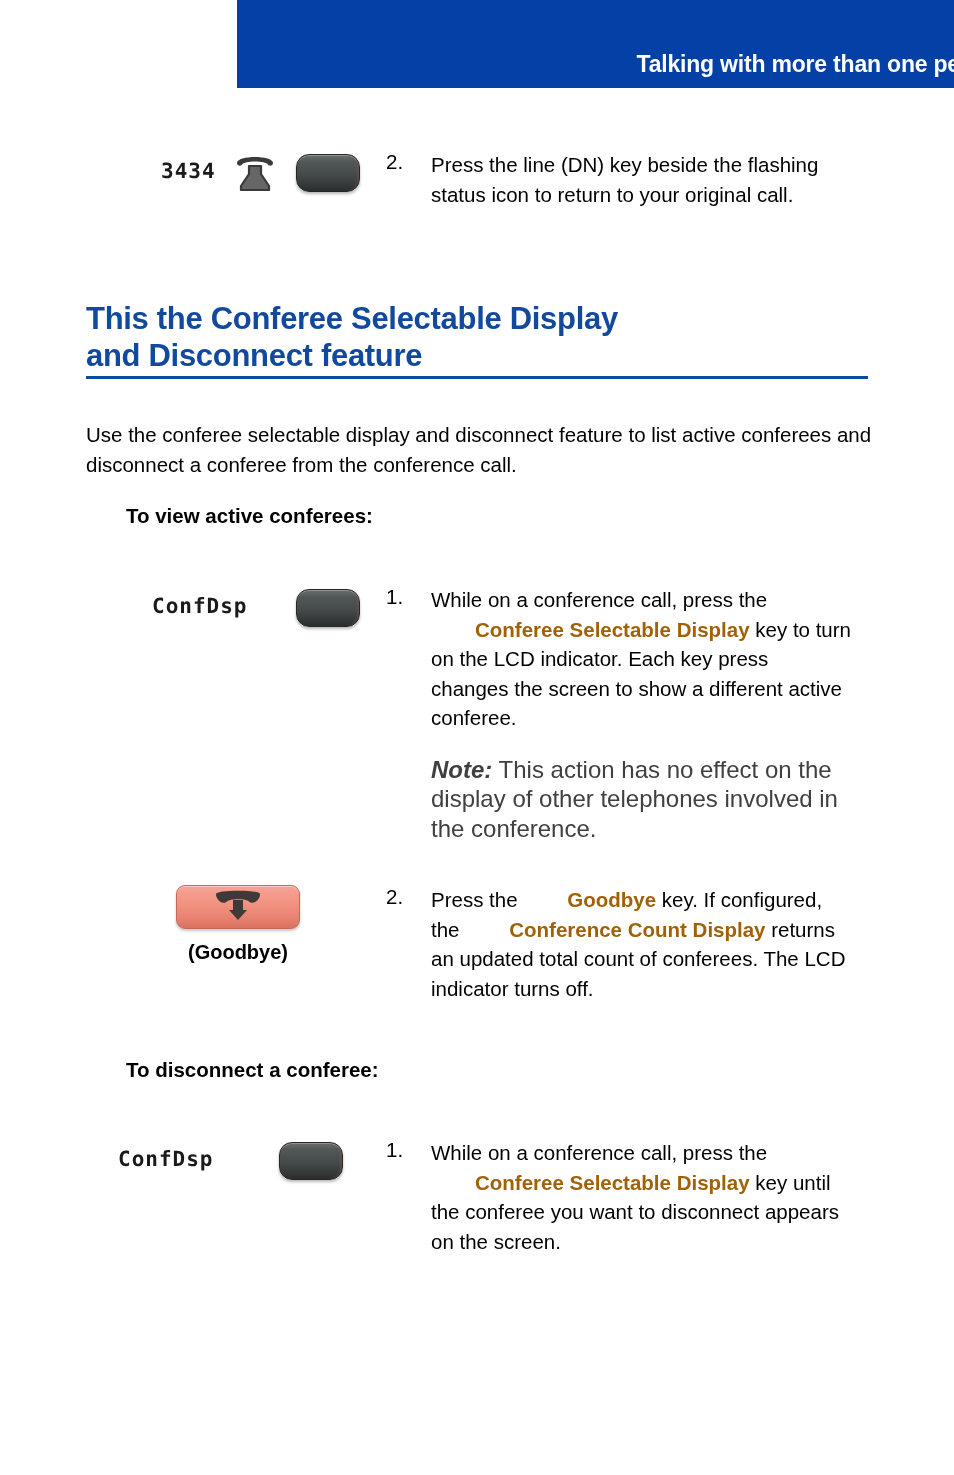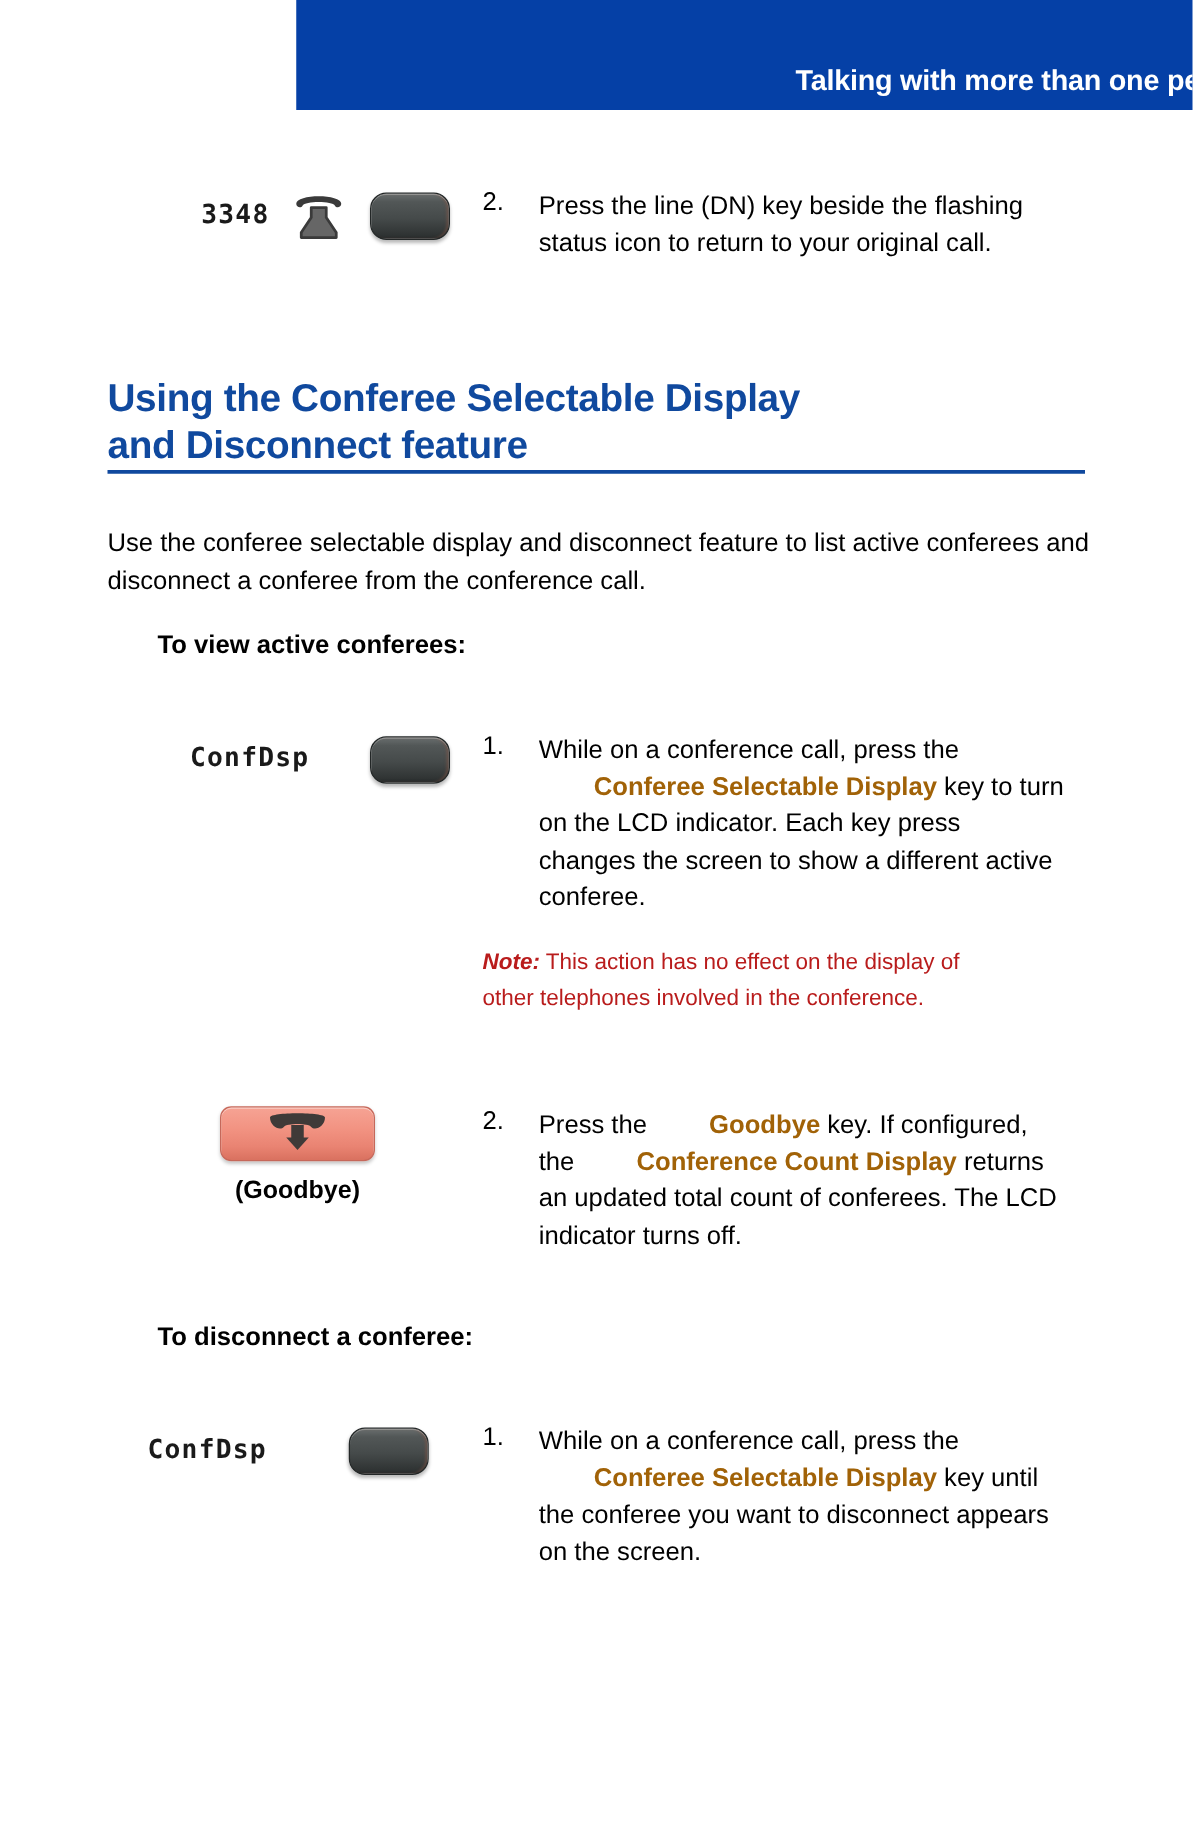--- a/index.html
+++ b/index.html
@@ -71,24 +71,25 @@
     font-size: 20.5px;
     line-height: 29.5px;
     color: #000;
   }
   .step-text .kw {
     color: #a16207;
     font-weight: bold;
     margin-left: 44px;
   }
   .note-block {
+    margin-left: 45px;
     width: 420px;
-    font-size: 18px;
+    font-size: 24px;
     line-height: 29.5px;
-    color: #b91c1c;
+    color: #404040;
     margin-top: 22px;
   }
   .note-lead {
     font-weight: bold;
     font-style: italic;
   }
 
   
   .lcd {
     font-family: "DejaVu Sans Mono", "Liberation Mono", monospace;
@@ -194,40 +195,40 @@
 <body>
 
 <div class="page">
 
   <div class="header-band">
     <div class="header-title">Talking with more than one person</div>
   </div>
 
   <div class="step-row" style="left:86px; top:150px;">
     <div class="step-art" style="width:300px;">
-      <span class="lcd" style="position:absolute; left:75px; top:9px; font-size:21px;">3348</span>
+      <span class="lcd" style="position:absolute; left:75px; top:9px; font-size:21px;">3434</span>
 
       <span style="position:absolute; left:146px; top:2px;">
         <svg width="46" height="42" viewBox="0 0 46 42" aria-hidden="true">
           <path d="M5 11 C5 3, 41 3, 41 11 C41 14, 37 14.5, 36 12.5 C34 8.5, 12 8.5, 10 12.5 C9 14.5, 5 14, 5 11 Z" fill="#3a3a3a"></path>
           <path d="M17 14 L29 14 L29 22 L37 34 L37 38 L9 38 L9 34 L17 22 Z" fill="#666666" stroke="#3a3a3a" stroke-width="2.2" stroke-linejoin="round"></path>
         </svg>
       </span>
 
       <span class="key-dark" style="position:absolute; left:210px; top:4px;"></span>
     </div>
 
     <div class="step-body" style="width:470px;">
       <span class="step-num">2.</span>
       <div class="step-text">Press the line (DN) key beside the flashing status icon to return to your original call.</div>
     </div>
   </div>
 
   <div class="section-heading" style="top:300px;">
-    <div>Using the Conferee Selectable Display</div>
+    <div>This the Conferee Selectable Display</div>
     <div>and Disconnect feature</div>
   </div>
   <div class="heading-rule" style="top:376px;"></div>
 
   <div class="body-para" style="top:420px;">Use the conferee selectable display and disconnect feature to list active conferees and disconnect a conferee from the conference call.</div>
 
   <div class="sub-heading" style="top:504px;">To view active conferees:</div>
 
   <div class="step-row" style="left:86px; top:585px;">
     <div class="step-art" style="width:300px;">

